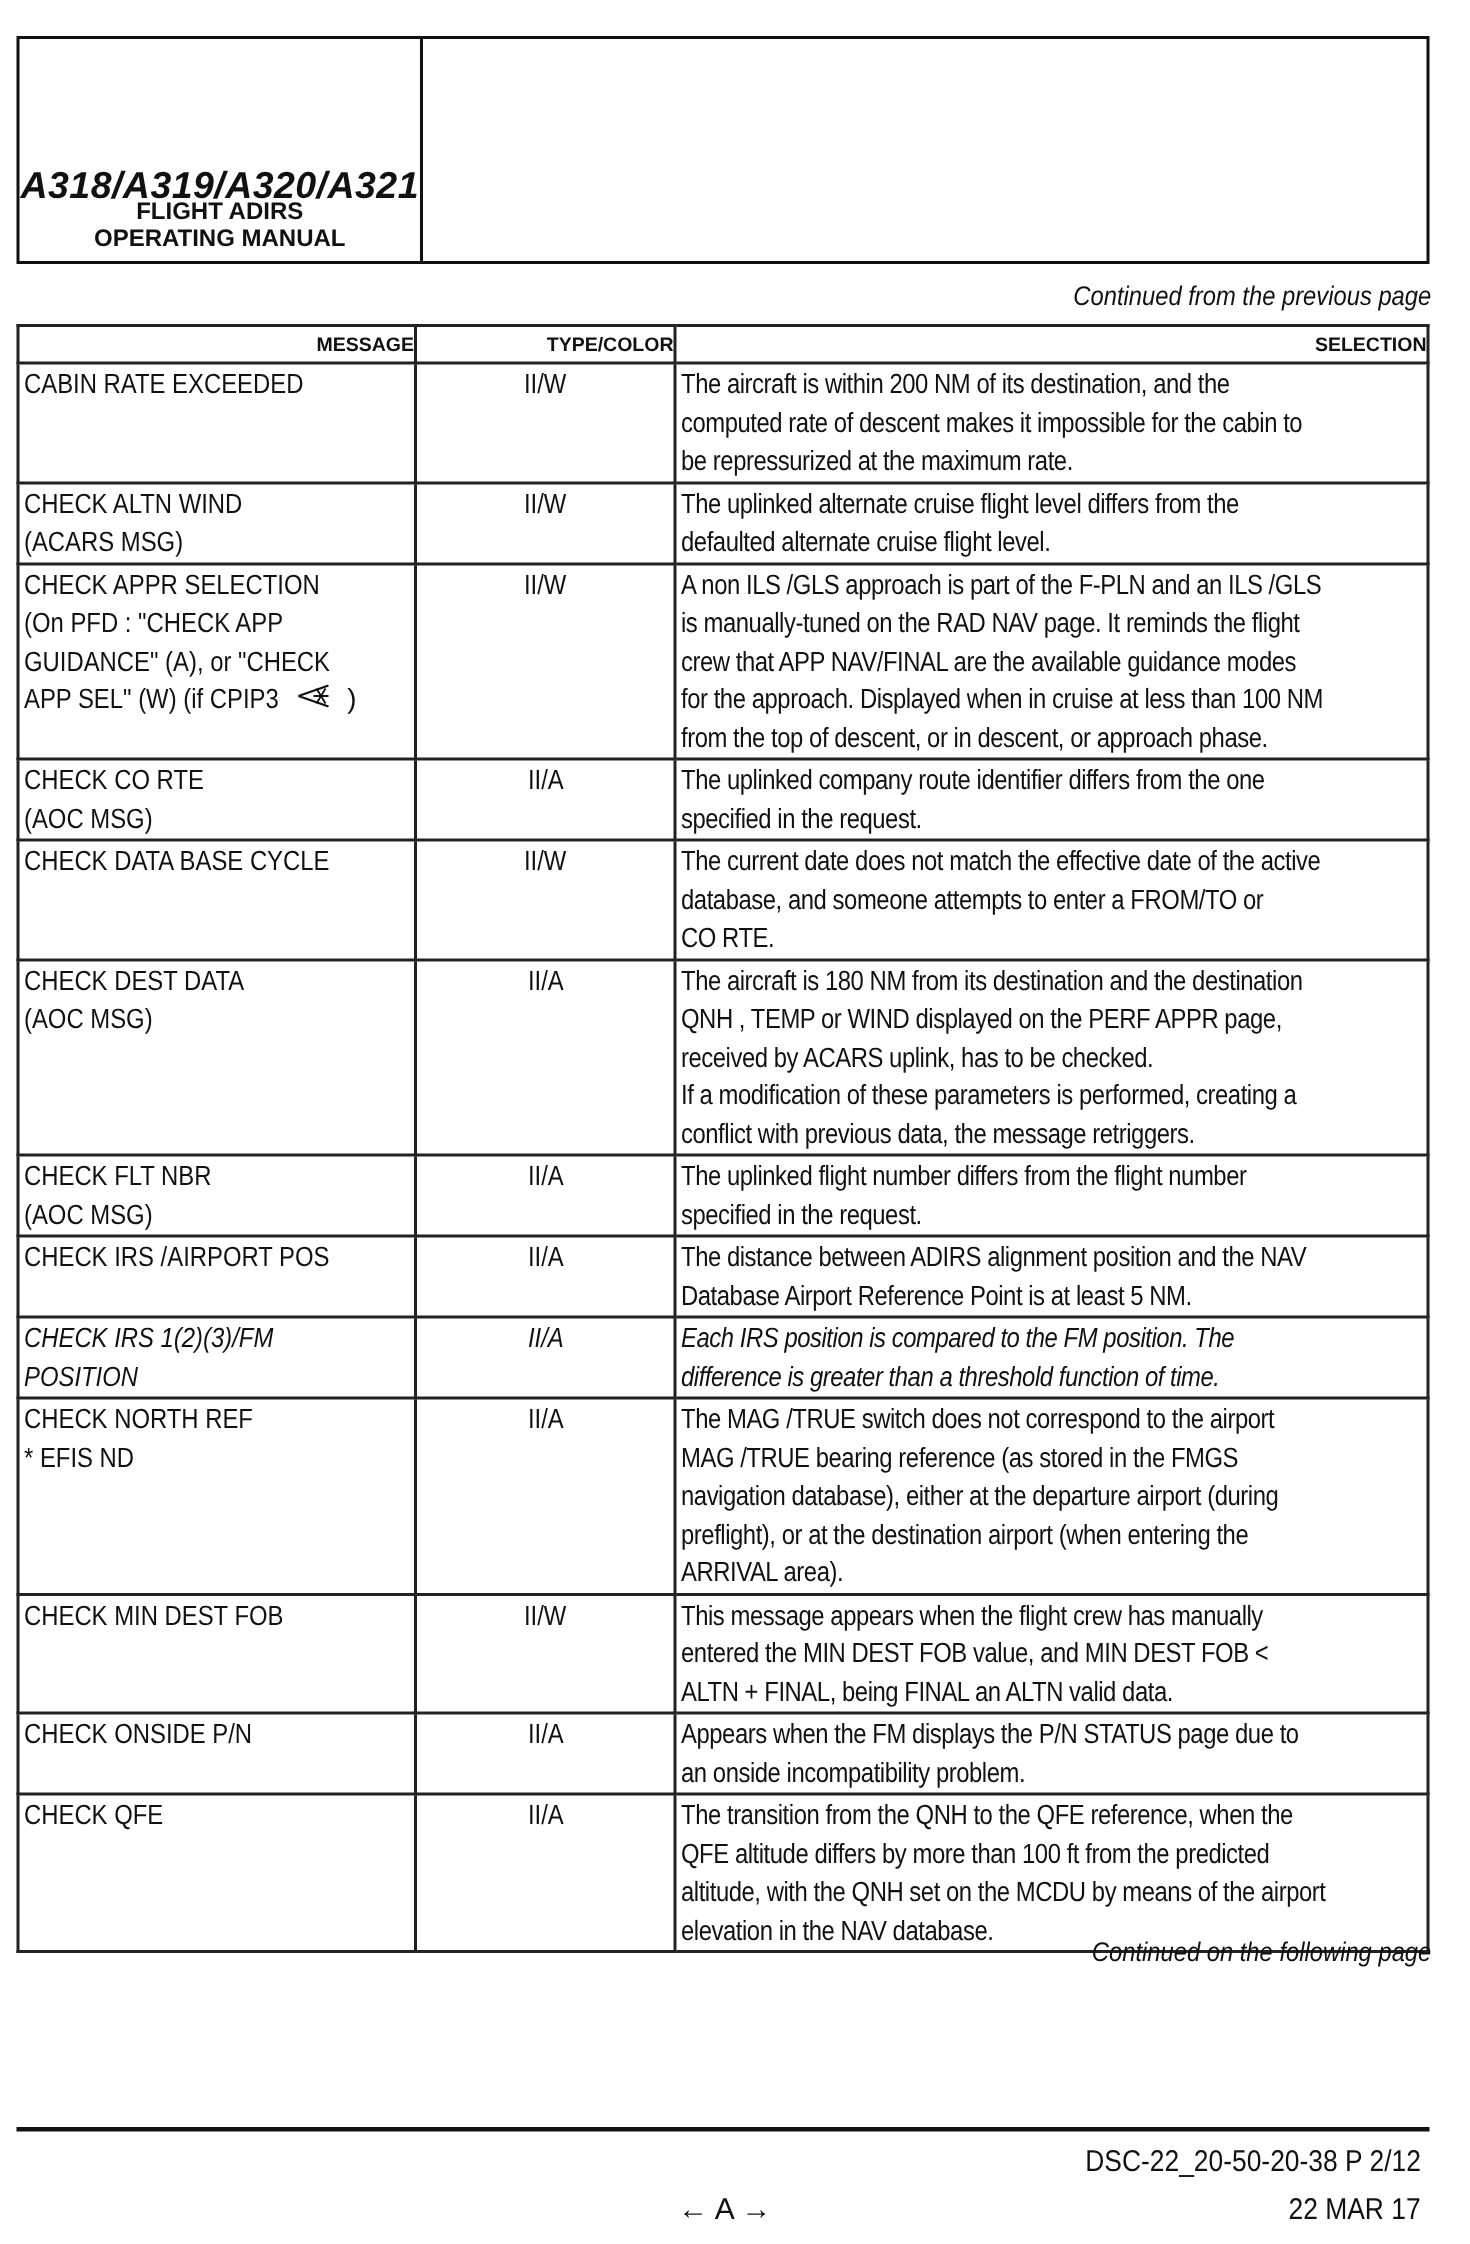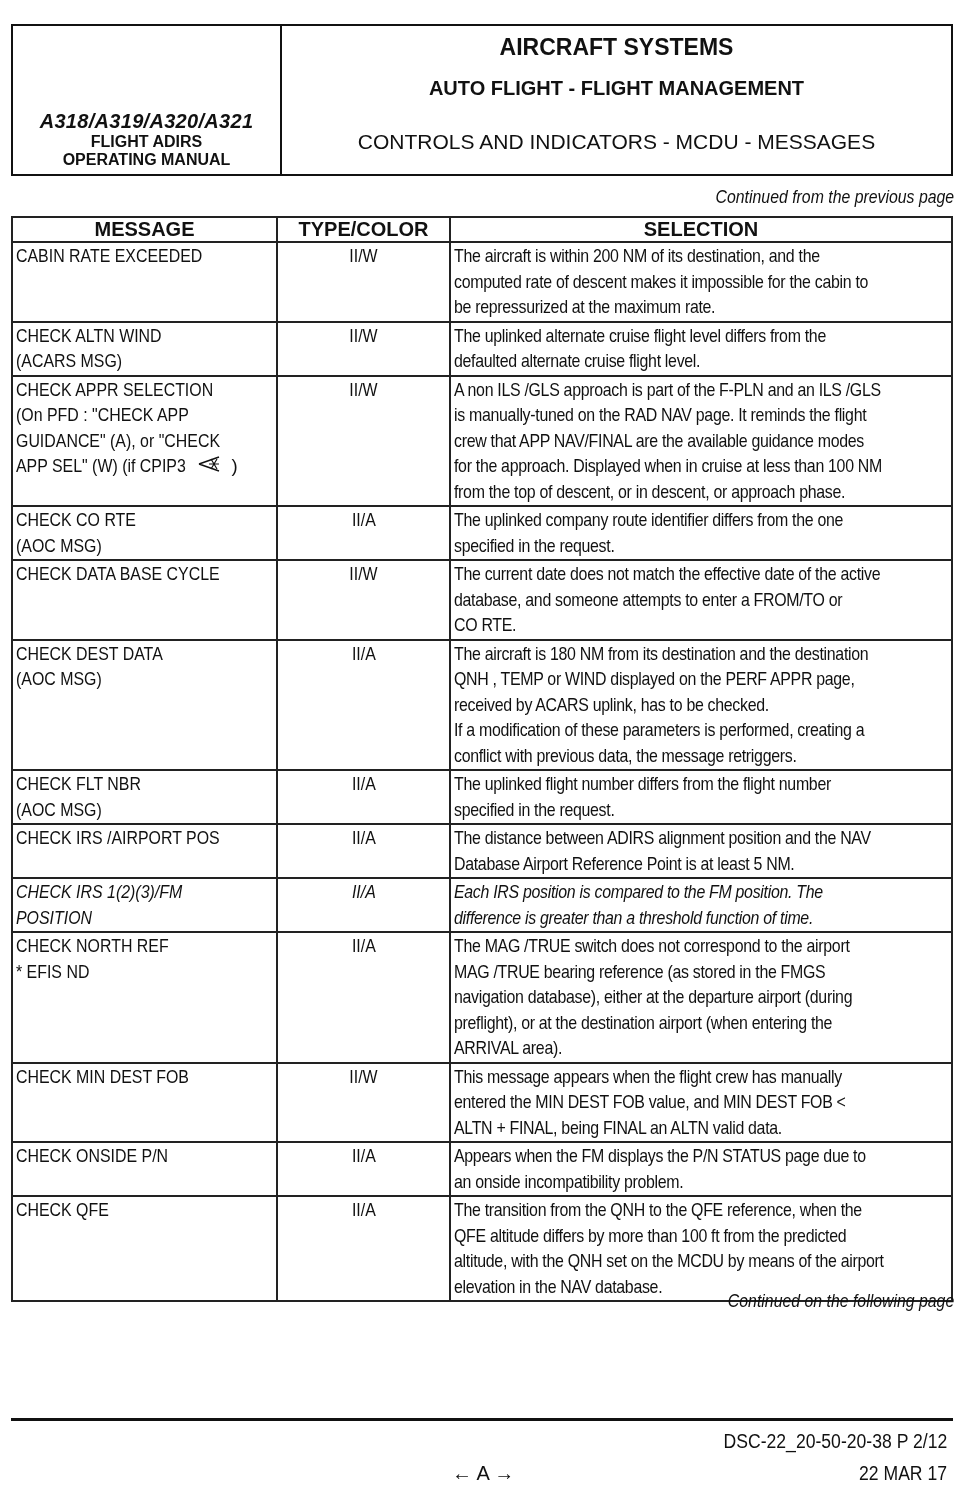--- a/index.html
+++ b/index.html
@@ -6,61 +6,56 @@
   body { width:980px; height:1496px; position:relative; overflow:hidden;
          font-family:"Liberation Sans", sans-serif; color:#111; }
   .narrow { display:inline-block; transform:scaleX(0.86); transform-origin:left top; white-space:nowrap; }
 
   
   #hdr { position:absolute; left:11px; top:24px; width:942px; height:152px;
          border:2px solid #111; box-sizing:border-box; display:flex; }
   #hdr-left { width:269px; border-right:2px solid #111; box-sizing:border-box; position:relative; }
   #hdr-right { flex:1; position:relative; }
   .models { position:absolute; left:0; right:0; top:84px; text-align:center;
-            font-size:20px; font-weight:bold; font-style:italic; letter-spacing:0.3px; }
+            font-size:25px; font-weight:bold; font-style:italic; letter-spacing:0.3px; }
   .fcom1, .fcom2 { position:absolute; left:0; right:0; text-align:center; font-size:16px; font-weight:bold; }
   .fcom1 { top:107px; } .fcom2 { top:125px; }
   .sys1 { position:absolute; left:0; right:0; top:8px; text-align:center; font-size:23px; font-weight:bold; }
   .sys2 { position:absolute; left:0; right:0; top:51px; text-align:center; font-size:20px; font-weight:bold; }
   .sys3 { position:absolute; left:0; right:0; top:104px; text-align:center; font-size:21px; }
 
   .cont { position:absolute; right:26px; font-size:18px; font-style:italic; }
   #cont-top { top:187px; }
   #cont-bottom { top:1291px; }
 
   
   #msgtable { position:absolute; left:11px; top:216px; width:942px; border-collapse:collapse;
               table-layout:fixed; font-size:18.5px; line-height:25.5px; }
   #msgtable th, #msgtable td { border:2px solid #222; vertical-align:top; padding:0 3px 1px 3px; }
-  #msgtable th { font-weight:bold; text-align:center; line-height:23px; padding:0; font-size:20px; }
+  #msgtable th { font-weight:bold; text-align:right; line-height:23px; padding:0; font-size:13px; }
   #msgtable td.type { text-align:center; }
   .col1 { width:265px; } .col2 { width:173px; }
   .msgline { display:block; }
   .cond { letter-spacing:-0.35px; }
 
   
   #footrule { position:absolute; left:11px; top:1418px; width:942px; height:3px; background:#111; }
   #docref { position:absolute; right:33px; top:1430px; font-size:20px; }
   #date { position:absolute; right:33px; top:1462px; font-size:20px; }
   #rev { position:absolute; left:452px; top:1462px; font-size:20px; }
   .tsc { display:inline-block; transform:scaleX(0.88); transform-origin:right top; }
 </style>
 </head>
 <body>
 
 <div id="hdr">
   <div id="hdr-left">
     <div class="models">A318/A319/A320/A321</div>
     <div class="fcom1">FLIGHT ADIRS</div>
     <div class="fcom2">OPERATING MANUAL</div>
-  </div>
-  <div id="hdr-right">
-    <div class="sys1">AIRCRAFT SYSTEMS</div>
-    <div class="sys2">AUTO FLIGHT - FLIGHT MANAGEMENT</div>
-    <div class="sys3">CONTROLS AND INDICATORS - MCDU - MESSAGES</div>
   </div>
 </div>
 
 <div id="cont-top" class="cont"><span class="tsc">Continued from the previous page</span></div>
 
 <table id="msgtable">
   <colgroup>
       <col class="col1">
       <col class="col2">
       <col>

